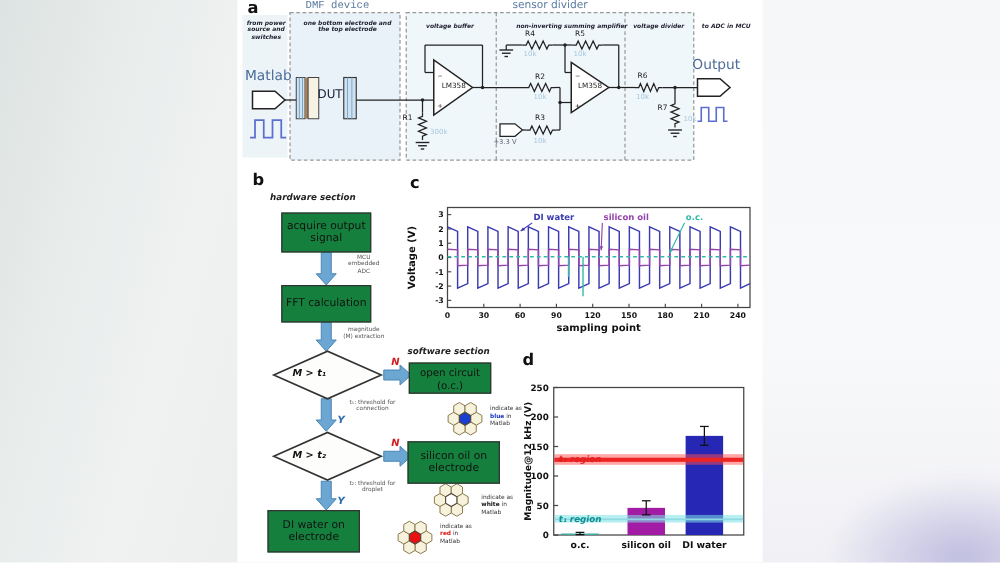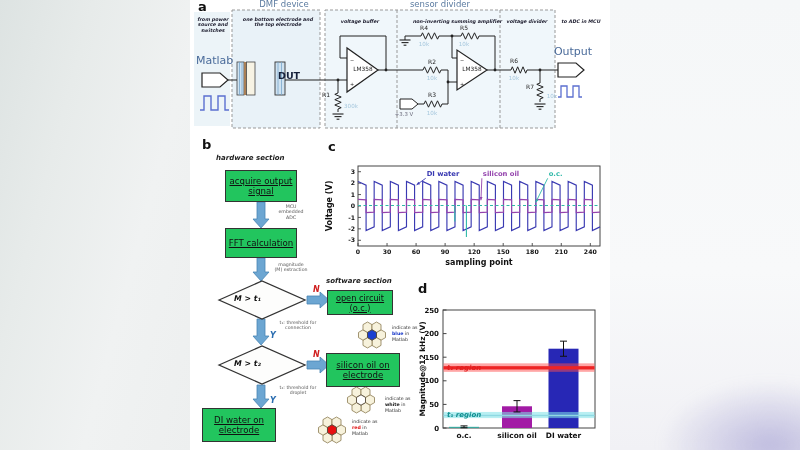--- a/index.html
+++ b/index.html
@@ -13,24 +13,24 @@
     background:radial-gradient(closest-side, rgba(150,145,205,0.55), rgba(150,145,205,0)); filter:blur(6px); }
   .fig { position:absolute; left:190px; top:0; width:420px; height:450px; background:#ffffff; }
   .lbl { position:absolute; color:#111; line-height:1.12; }
   .panel-letter { font-size:13px; font-weight:bold; color:#111; }
   .sec-blue { font-size:8.5px; color:#5b7ba0; text-align:center; font-weight:500; }
   .ann { font-size:4.8px; font-style:italic; font-weight:600; color:#223; text-align:center; }
   .io { font-size:11px; color:#4a6b9a; text-align:center; }
   .rname { font-size:6px; color:#222; text-align:center; }
   .rval { font-size:5.6px; color:#a5c7dd; text-align:center; }
   .chip { font-size:5.8px; color:#222; text-align:center; }
-  .dutlbl { font-size:9.5px; font-weight:bold; color:#15203a;padding-left:24px; }
-  .fbox { position:absolute; border:1.4px solid #333; background:#22c55e;
+  .dutlbl { font-size:9.5px; font-weight:normal; color:#15203a; }
+  .fbox { position:absolute; border:1.4px solid #333; background:#15803d;
     display:flex; align-items:center; justify-content:center; text-align:center;
-    font-size:8.6px; color:#111;text-decoration:underline; }
+    font-size:8.6px; color:#111; }
   .secttl { font-size:7px; font-weight:bold; font-style:italic; color:#222; }
   .dtext { font-size:7.8px; font-weight:bold; font-style:italic; color:#111; }
   .nlbl { font-size:8px; font-weight:bold; font-style:italic; color:#d02020; }
   .ylbl2 { font-size:8px; font-weight:bold; font-style:italic; color:#2a6db0; }
   .note { font-size:4.7px; color:#555; text-align:center; }
   .cap { font-size:4.7px; color:#333; line-height:1.25; }
   svg { position:absolute; left:0; top:0; overflow:visible; }
 </style>
 </head>
 <body>
@@ -109,21 +109,21 @@
         <circle cx="350" cy="70" r="1.4" fill="#222"></circle>
         <line x1="350" y1="70" x2="350" y2="80" stroke="#222" stroke-width="1"></line>
         <polyline points="350,80 350,83 346.8,84.33333333333333 353.2,87 346.8,89.66666666666667 353.2,92.33333333333333 346.8,95 353.2,97.66666666666666 350,99 350,102" stroke="#222" stroke-width="1" fill="none"></polyline>
         <line x1="344.5" y1="104" x2="355.5" y2="104" stroke="#222" stroke-width="1.1"></line>
         <line x1="346.5" y1="106.6" x2="353.5" y2="106.6" stroke="#222" stroke-width="1.1"></line>
         <line x1="348.6" y1="109.2" x2="351.4" y2="109.2" stroke="#222" stroke-width="1.1"></line>
         <polygon points="368,63 386,63 394,70 386,77 368,77" fill="#fff" stroke="#222" stroke-width="1.2"></polygon>
         <polyline points="368,97 371,97 371,86 377,86 377,97 383,97 383,86 389,86 389,97 392,97" stroke="#5b6fd0" stroke-width="1.3" fill="none"></polyline>
       </svg>
     <div class="lbl panel-letter" style="left:8px;top:0;">a</div>
-    <div class="lbl sec-blue" style="left:54px;top:0;width:80px;">DMF device</div>
+    <div class="lbl sec-blue" style="left:40px;top:0;width:80px;font-family:Liberation Mono, monospace;">DMF device</div>
     <div class="lbl sec-blue" style="left:200px;top:0;width:100px;">sensor divider</div>
     <div class="lbl ann" style="left:4px;top:17px;width:38px;">from power source and switches</div>
     <div class="lbl ann" style="left:48px;top:17px;width:80px;">one bottom electrode and the top electrode</div>
     <div class="lbl ann" style="left:140px;top:19px;width:60px;">voltage buffer</div>
     <div class="lbl ann" style="left:210px;top:19px;width:115px;">non-inverting summing amplifier</div>
     <div class="lbl ann" style="left:316px;top:19px;width:42px;">voltage divider</div>
     <div class="lbl ann" style="left:369px;top:19px;width:44px;">to ADC in MCU</div>
     <div class="lbl io" style="left:6px;top:55px;width:36px;">Matlab</div>
     <div class="lbl io" style="left:360px;top:46px;width:46px;">Output</div>
     <div class="lbl dutlbl" style="left:64px;top:71px;width:22px;">DUT</div>
@@ -186,21 +186,21 @@
     <div class="fbox" style="left:35px;top:90px;width:72px;height:30px;">FFT calculation</div>
     <div class="lbl note" style="left:84px;top:124px;width:34px;">magnitude (M) extraction</div>
     <div class="lbl dtext" style="left:44px;top:157px;width:56px;">M &gt; t₁</div>
     <div class="lbl nlbl" style="left:123px;top:148px;">N</div>
     <div class="lbl note" style="left:82px;top:182px;width:52px;">t₁: threshold for connection</div>
     <div class="lbl ylbl2" style="left:80px;top:194px;">Y</div>
     <div class="lbl dtext" style="left:44px;top:222px;width:56px;">M &gt; t₂</div>
     <div class="lbl nlbl" style="left:123px;top:213px;">N</div>
     <div class="lbl note" style="left:82px;top:247px;width:52px;">t₂: threshold for droplet</div>
     <div class="lbl ylbl2" style="left:80px;top:259px;">Y</div>
-    <div class="fbox" style="left:12px;top:270px;width:74px;height:34px;">DI water on electrode</div>
+    <div class="fbox" style="left:24px;top:270px;width:74px;height:34px;">DI water on electrode</div>
     <div class="fbox" style="left:136px;top:215px;width:74px;height:34px;">silicon oil on electrode</div>
     <div class="fbox" style="left:137px;top:152px;width:66px;height:25px;font-size:8.2px;">open circuit (o.c.)</div>
     <div class="lbl cap" style="left:202px;top:187px;width:42px;">
       <span>indicate as</span><br>
       <b id="wblue" style="color: rgb(21, 53, 200);">blue</b> <span>in</span><br>
       <span>Matlab</span>
     </div>
     <div class="lbl cap" style="left:195px;top:258px;width:42px;">
       <span>indicate as</span><br>
       <b id="wwhite" style="color: rgb(17, 17, 17);">white</b> <span>in</span><br>

